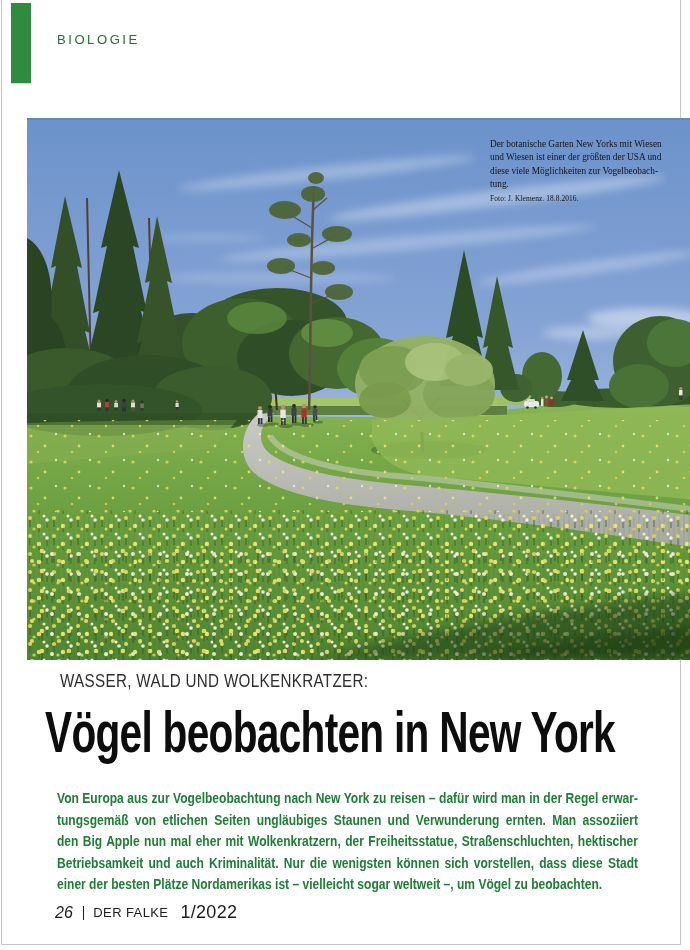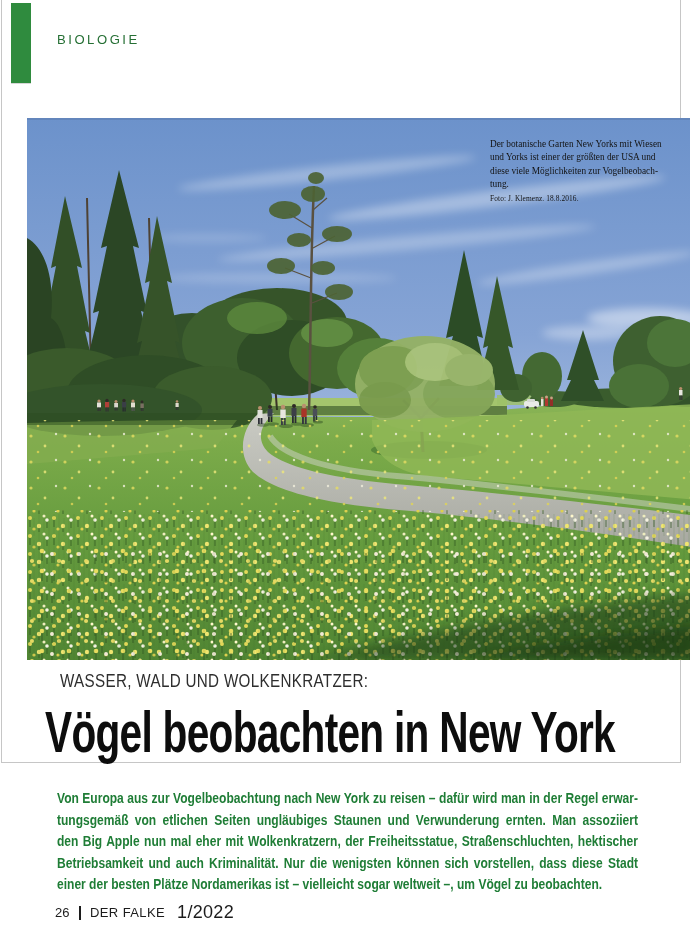--- a/index.html
+++ b/index.html
@@ -1,18 +1,18 @@
 <!DOCTYPE html>
 <html style="--accent-green: #2f8b3e; --accent-dark-green: #256f34; --lead-green: #1f7d36; --page-border: #c6c6c6; --sky-top: #6c92cb; --sky-horizon: #d9e2f1; --path-gray: #b9bab2;"><head>
 <meta charset="utf-8">
 <style>
   html,body{margin:0;padding:0;background:#fff;}
   body{width:690px;height:950px;position:relative;overflow:hidden;
        font-family:"Liberation Sans",sans-serif;}
-  .page{position:absolute;left:1px;top:-1px;width:680px;height:764px;
+  .page{position:absolute;left:1px;top:-1px;width:680px;height:946px;
         background:#fff;border:1px solid #c6c6c6;border-top:none;box-sizing:border-box;}
   
   .green-bar{position:absolute;left:9px;top:4px;width:20px;height:80px;
              background:var(--accent-green,#2f8b3e);box-shadow:0 1px 0 #d6d6d6;}
   .section-label{position:absolute;left:55px;top:33px;font-size:13.5px;
                  letter-spacing:2.6px;color:var(--accent-dark-green,#256f34);
                  transform:scaleX(.97);transform-origin:left top;}
   
   .photo{position:absolute;left:9px;top:103px;width:671px;height:542px;margin:16px;
          overflow:hidden;}
@@ -31,21 +31,21 @@
          transform:scaleX(.70);transform-origin:left top;white-space:nowrap;}
   .lead{position:absolute;left:55px;top:789px;width:700px;
         transform:scaleX(.83);transform-origin:left top;}
   .lead-line{display:block;width:100%;font-size:14.5px;font-weight:bold;
              line-height:21.6px;color:var(--lead-green,#1f7d36);
              text-align:justify;text-align-last:justify;white-space:nowrap;}
   .lead-line:last-child{text-align-last:left;}
   
   .footer{position:absolute;left:53px;top:903px;display:flex;align-items:center;
           color:#1c1c1c;}
-  .page-number{font-size:13px;}
+  .page-number{font-size:16px;font-style:italic;}
   .footer-sep{width:1.5px;height:14px;background:#1c1c1c;margin:0 9px 0 10px;}
   .magazine-name{font-size:13px;letter-spacing:.4px;}
   .issue{font-size:18px;margin-left:12px;letter-spacing:.3px;}
 </style>
 </head>
 <body>
 
 <div class="page">
 
   <div class="green-bar"></div>
@@ -293,21 +293,21 @@
       </g>
 
       <g>
         <path d="M285,542 C360,522 470,500 560,488 C600,483 640,478 671,476 L671,542 Z" fill="#1e3a13" opacity=".55" filter="url(#b6)"></path>
         <path d="M430,542 C500,528 590,514 671,508 L671,542 Z" fill="#16300e" opacity=".5" filter="url(#b6)"></path>
       </g>
     </svg>
 
     <figcaption class="photo-caption">
       <span>Der botanische Garten New Yorks mit Wiesen</span><br>
-      <span>und Yorks ist einer der größten der USA und</span><br>
+      <span>und Wiesen ist einer der größten der USA und</span><br>
       <span>diese viele Möglichkeiten zur Vogelbeobach-</span>
       <div class="cap-last">
         <span>tung.</span>
         <span class="credit">Foto: J. Klemenz. 18.8.2016.</span>
       </div>
     </figcaption>
   </figure>
 
   <div class="kicker">WASSER, WALD UND WOLKENKRATZER:</div>
   <h1 class="title">Vögel beobachten in New York</h1>

